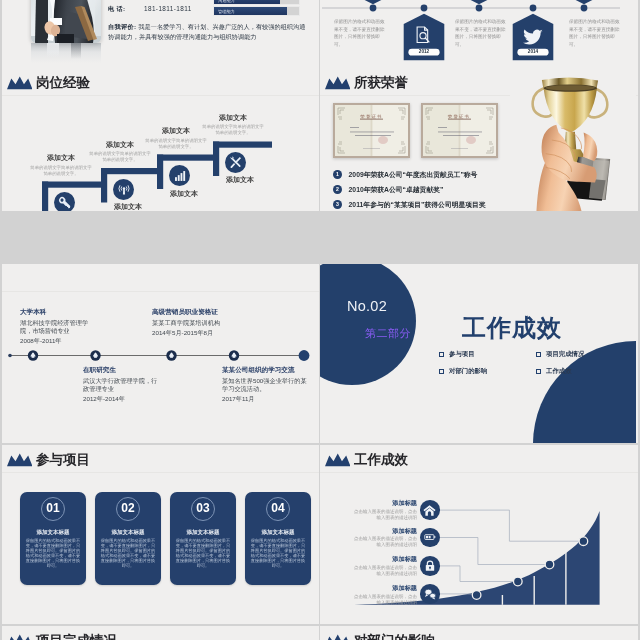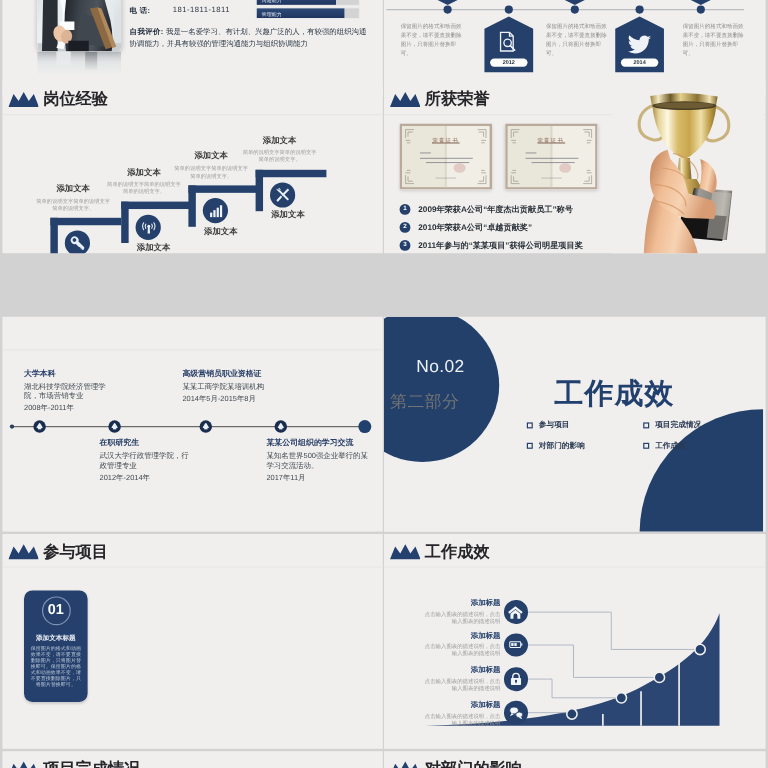--- a/index.html
+++ b/index.html
@@ -44,27 +44,27 @@
          font-size:5.2px;line-height:8.8px;text-align:center;font-weight:bold;}
   .hon-t{font-size:6.8px;color:#2a3138;font-weight:bold;margin-left:6.8px;white-space:nowrap;}
 
   
   .edu-h{font-size:6.6px;font-weight:bold;color:#2b4068;line-height:8px;margin-bottom:3px;white-space:nowrap;}
   .edu-l{font-size:6.2px;color:#41484f;line-height:8px;white-space:nowrap;}
   .edu-d{font-size:6.2px;color:#41484f;line-height:8px;margin-top:1.5px;white-space:nowrap;}
 
   
   .sec-no{font-size:14.5px;color:#eef1f6;text-align:center;letter-spacing:.3px;}
-  .sec-sub{font-size:14px;color:#737373;text-align:left;letter-spacing:0.5px;}
+  .sec-sub{font-size:11px;color:#8b5cf6;text-align:right;letter-spacing:0.5px;}
   .sec-ttl{font-size:24px;font-weight:bold;color:#22406d;text-align:center;letter-spacing:1px;}
   .sec-b{font-size:6.4px;color:#2a3a52;font-weight:bold;display:flex;align-items:center;white-space:nowrap;}
   .sec-b .sq{width:5px;height:5px;border:1.3px solid #22406d;margin-right:5px;box-sizing:border-box;display:inline-block;}
 
   
-  .pcard{width:53px;height:93px;background:#25406c;border-radius:7px;box-sizing:border-box;
+  .pcard{width:66px;height:93px;background:#25406c;border-radius:7px;box-sizing:border-box;
          padding:4px 4px 0;box-shadow:0 1px 2px rgba(0,0,0,.14);}
   .pnum{width:22px;height:22px;margin:0.5px auto 0;border:1px solid #7d93b5;border-radius:50%;
         color:#fff;font-size:12px;font-weight:bold;line-height:21px;text-align:center;}
   .ph{font-size:5.5px;font-weight:bold;color:#eef1f6;text-align:center;margin-top:8px;line-height:6px;}
   .pb{font-size:4.2px;color:#b7c4d7;text-align:center;line-height:5.05px;margin-top:3.5px;padding:0 1px;}
 
   
   .perf-c{width:19.5px;height:19.5px;}
   .perf-h{font-size:6.2px;font-weight:bold;color:#24406b;text-align:right;line-height:7px;}
   .perf-b{font-size:4.5px;color:#9a9a9a;text-align:right;line-height:6.2px;margin-top:2.5px;}
@@ -535,20 +535,35 @@
       </svg>
       <span class="ttl">参与项目</span>
     </div>
     <div class="hrule"></div>
 
     <div class="abs pcard" style="left:18px;top:47px">
       <div class="pnum">01</div>
       <div class="ph">添加文本标题</div>
       <div class="pb">保留图片的格式和动画效果不变，请不要直接删除图片，只将图片替换即可。保留图片的格式和动画效果不变，请不要直接删除图片，只将图片替换即可。</div>
     </div>
+    <div class="abs pcard" style="left:93px;top:47px">
+      <div class="pnum">02</div>
+      <div class="ph">添加文本标题</div>
+      <div class="pb">保留图片的格式和动画效果不变，请不要直接删除图片，只将图片替换即可。保留图片的格式和动画效果不变，请不要直接删除图片，只将图片替换即可。</div>
+    </div>
+    <div class="abs pcard" style="left:168px;top:47px">
+      <div class="pnum">03</div>
+      <div class="ph">添加文本标题</div>
+      <div class="pb">保留图片的格式和动画效果不变，请不要直接删除图片，只将图片替换即可。保留图片的格式和动画效果不变，请不要直接删除图片，只将图片替换即可。</div>
+    </div>
+    <div class="abs pcard" style="left:243px;top:47px">
+      <div class="pnum">04</div>
+      <div class="ph">添加文本标题</div>
+      <div class="pb">保留图片的格式和动画效果不变，请不要直接删除图片，只将图片替换即可。保留图片的格式和动画效果不变，请不要直接删除图片，只将图片替换即可。</div>
+    </div>
   </div>
   <div class="slide r3 cR">
     <div class="hdr">
       <svg class="mtn" viewBox="0 0 26 13">
         <path d="M0 13 L4.4 2.1 L8.7 8.0 L13 0.2 L17.3 8.0 L21.6 2.1 L26 13 Z" fill="#23406e"></path>
       </svg>
       <span class="ttl">工作成效</span>
     </div>
     <div class="hrule"></div>
 

